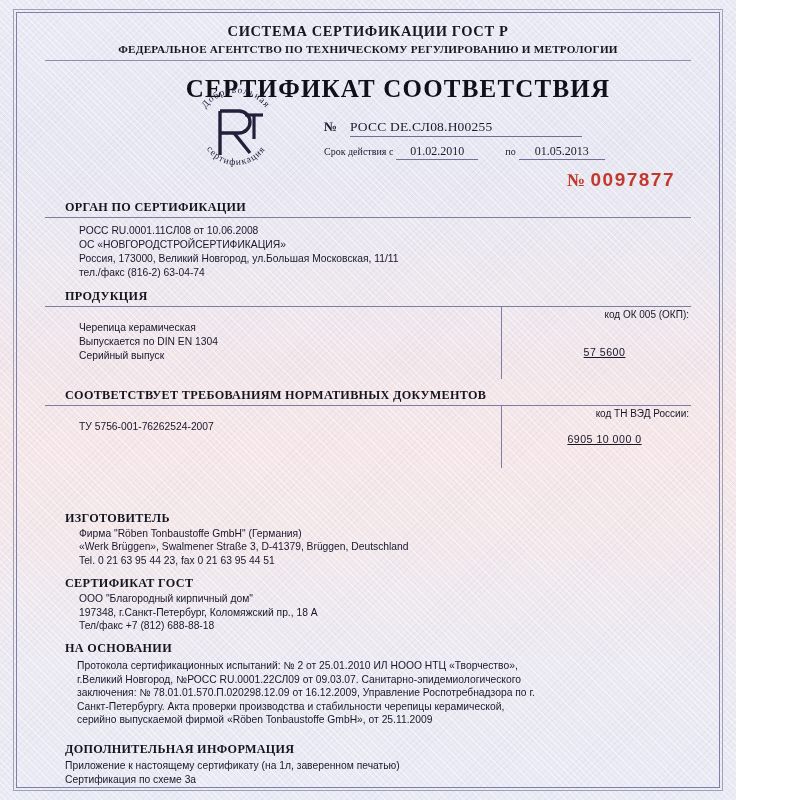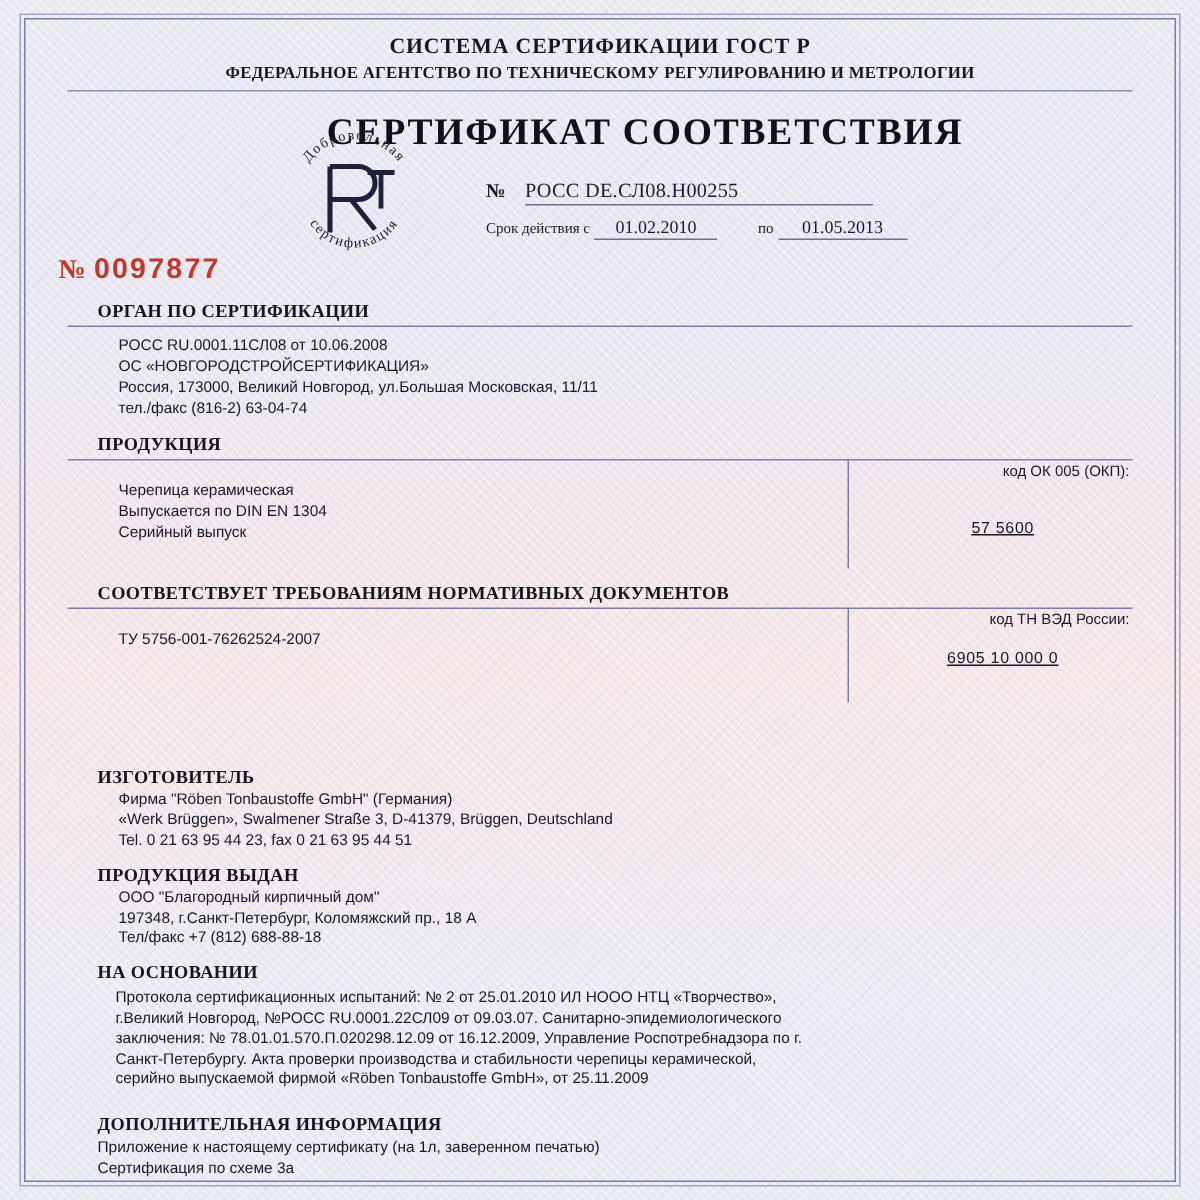--- a/index.html
+++ b/index.html
@@ -10,21 +10,21 @@
   body {
     width: 800px;
     height: 800px;
     font-family: "Liberation Serif", serif;
     color: #1a1a2e;
     overflow: hidden;
   }
 
   #sheet {
     position: relative;
-    width: 800px;
+    width: 736px;
     height: 800px;
     background:
       linear-gradient(180deg,
         #e9eaf4 0%,
         #e6e7f2 18%,
         #ece7ef 34%,
         #f2e5e9 46%,
         #f6e6e7 56%,
         #f3e7ea 66%,
         #ece9f1 80%,
@@ -137,21 +137,21 @@
     text-align: center;
   }
   .validrow .v2 {
     display: inline-block;
     border-bottom: 1px solid #6f6f96;
     min-width: 86px;
     text-align: center;
   }
 
   .blanknum {
-    text-align: left;
+    text-align: right;
     margin-top: 9px;
     padding-right: 22px;
     font-size: 18px;
     color: #c0392b;
     font-weight: bold;
     letter-spacing: 0.5px;
   }
   .blanknum .hash {
     font-size: 18px;
   }
@@ -321,21 +321,21 @@
 
       <div style="height:34px"></div>
 
       <div class="sec-title">ИЗГОТОВИТЕЛЬ</div>
       <div class="body-txt tight" style="margin-top:1px">
         <div>Фирма "Röben Tonbaustoffe GmbH" (Германия)</div>
         <div>«Werk Brüggen», Swalmener Straße 3, D-41379, Brüggen, Deutschland</div>
         <div>Tel.  0 21 63 95 44 23, fax 0 21 63 95 44 51</div>
       </div>
 
-      <div class="sec-title">ПРОДУКЦИЯ ВЫДАН</div>
+      <div class="sec-title">СЕРТИФИКАТ ГОСТ</div>
       <div class="body-txt tight" style="margin-top:1px">
         <div>ООО "Благородный кирпичный дом"</div>
         <div>197348, г.Санкт-Петербург, Коломяжский пр., 18 А</div>
         <div>Тел/факс +7 (812) 688-88-18</div>
       </div>
 
       <div class="sec-title">НА ОСНОВАНИИ</div>
       <div class="body-txt tight" style="margin-top:3px; margin-left:38px">
         <div>Протокола сертификационных испытаний:  № 2 от 25.01.2010  ИЛ НООО НТЦ  «Творчество»,</div>
         <div>г.Великий Новгород, №РОСС RU.0001.22СЛ09 от 09.03.07. Санитарно-эпидемиологического</div>

